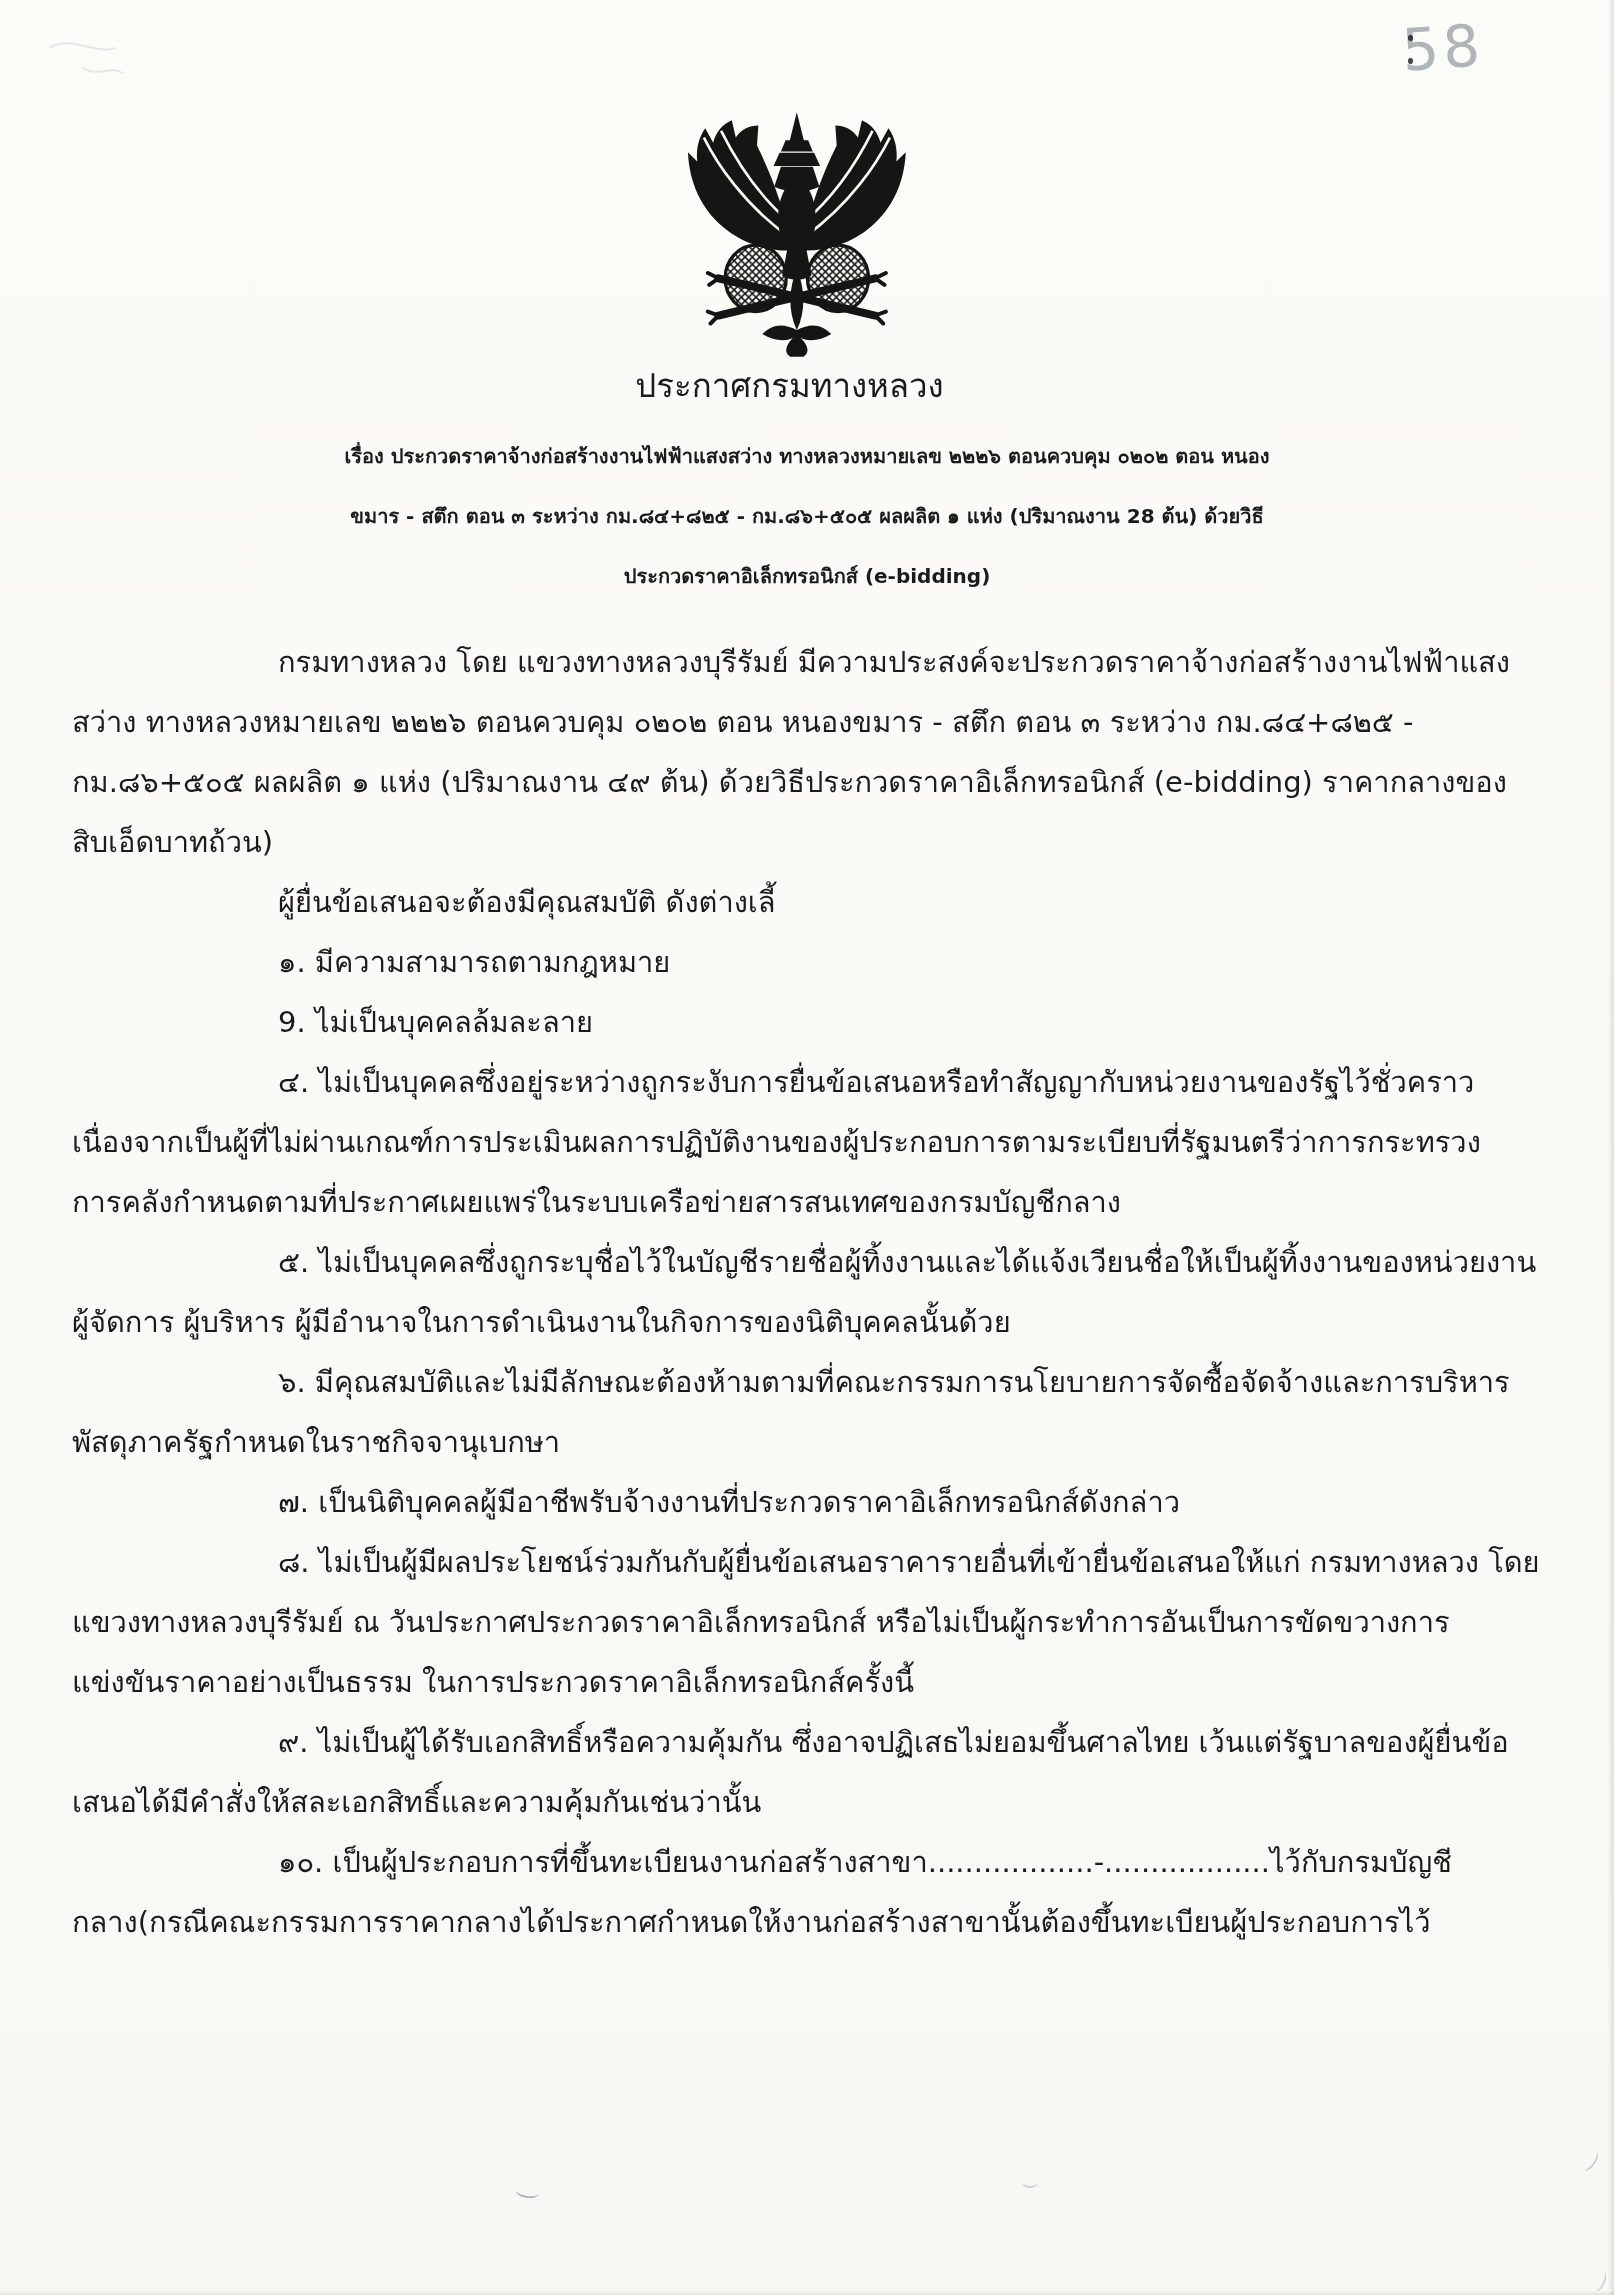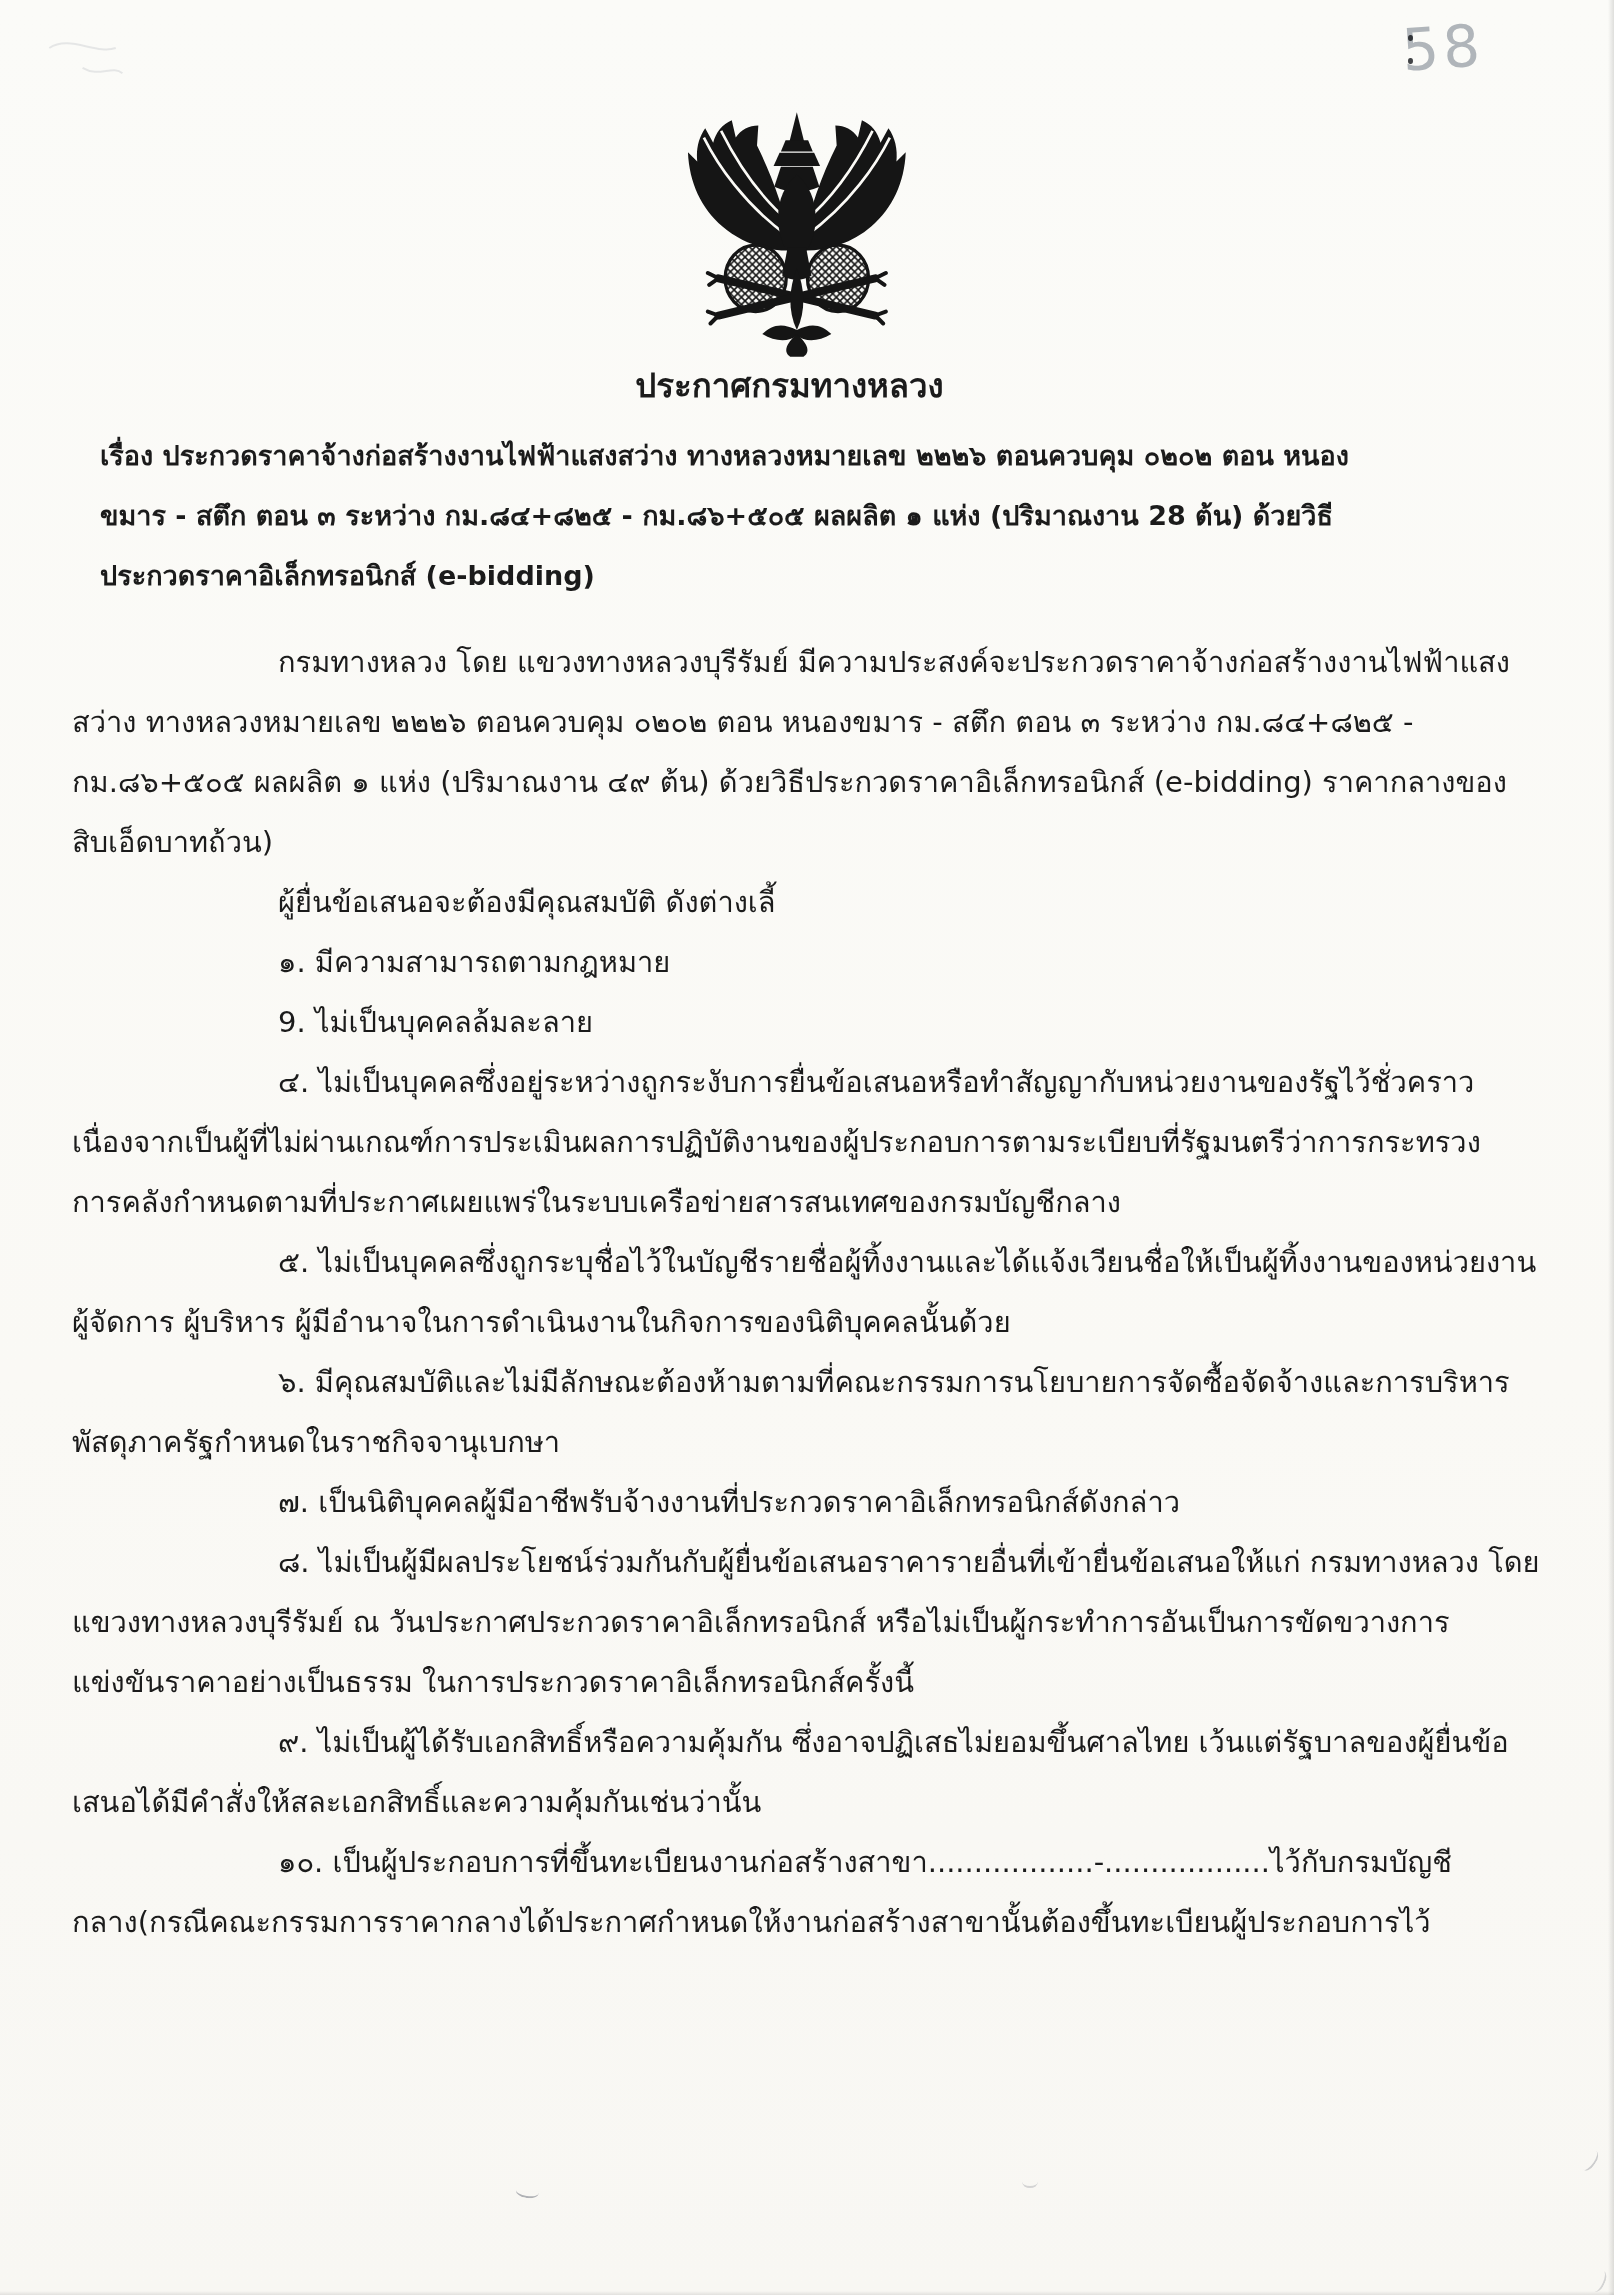--- a/index.html
+++ b/index.html
@@ -33,25 +33,26 @@
   .annotation-dots span { display:block; width:4.6px; height:6px; background:rgba(20,22,26,.8); border-radius:50%; margin-bottom:17px; }
   .smudge { position:absolute; left:36px; top:28px; width:113px; height:60px; opacity:.22; }
   .emblem {
     position:absolute; top:111px; left:50%;
     transform: translateX(-54%);
     width:279px; height:247px;
   }
   .doc-title {
     position:absolute; top:364px; left:0; width:1579px;
     text-align:center;
-    font-size:33px; font-weight:700; line-height:44px;
+    font-size:33px; font-weight:400; line-height:44px;
   }
   .subject {
     position:absolute; top:426px; left:100px; width:1414px;
-    font-size:27px; font-weight:700; line-height:60px;
+    text-align:center;
+    font-size:20px; font-weight:700; line-height:60px;
   }
   .subject .sline { height:60px; white-space:nowrap; }
   .body-block {
     position:absolute; top:632px; left:56px; width:1508px;
     font-size:29px; line-height:60px;
   }
   .b { height:60px; white-space:nowrap;margin-left:16px; }
   .ind { padding-left:206px; }
   .tick {
     position:absolute; width:22.6px; height:10.6px;

